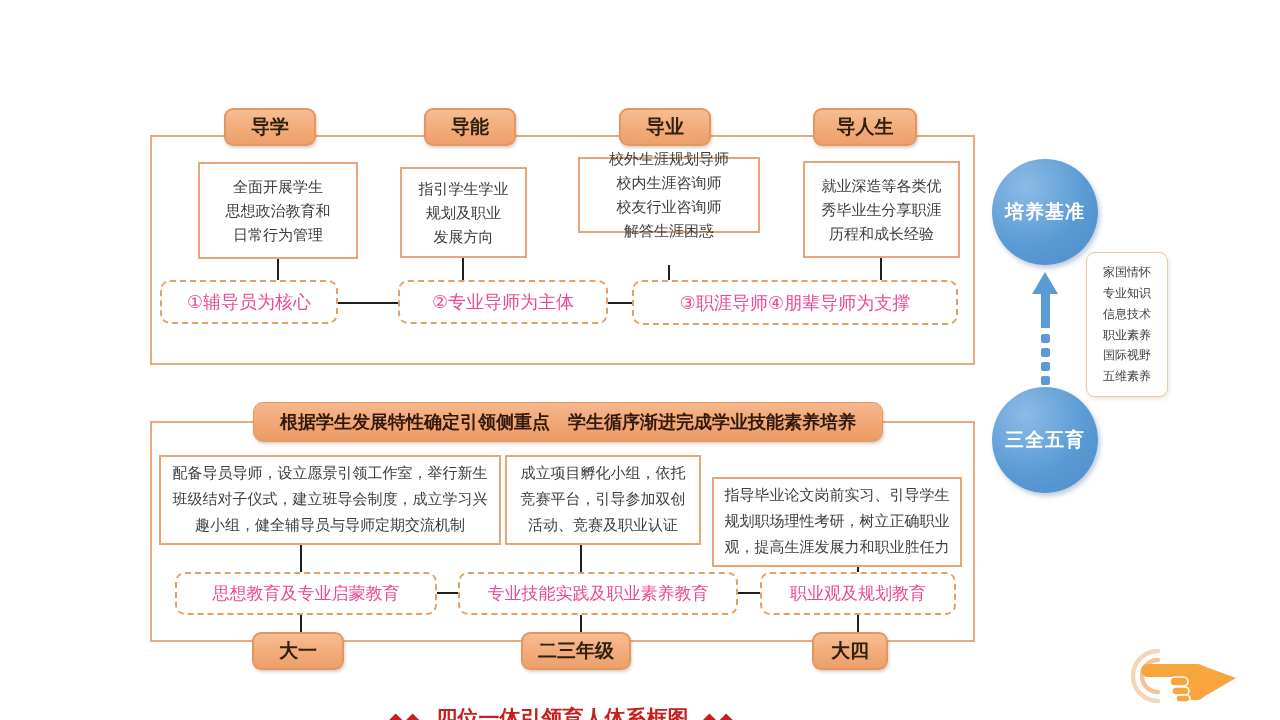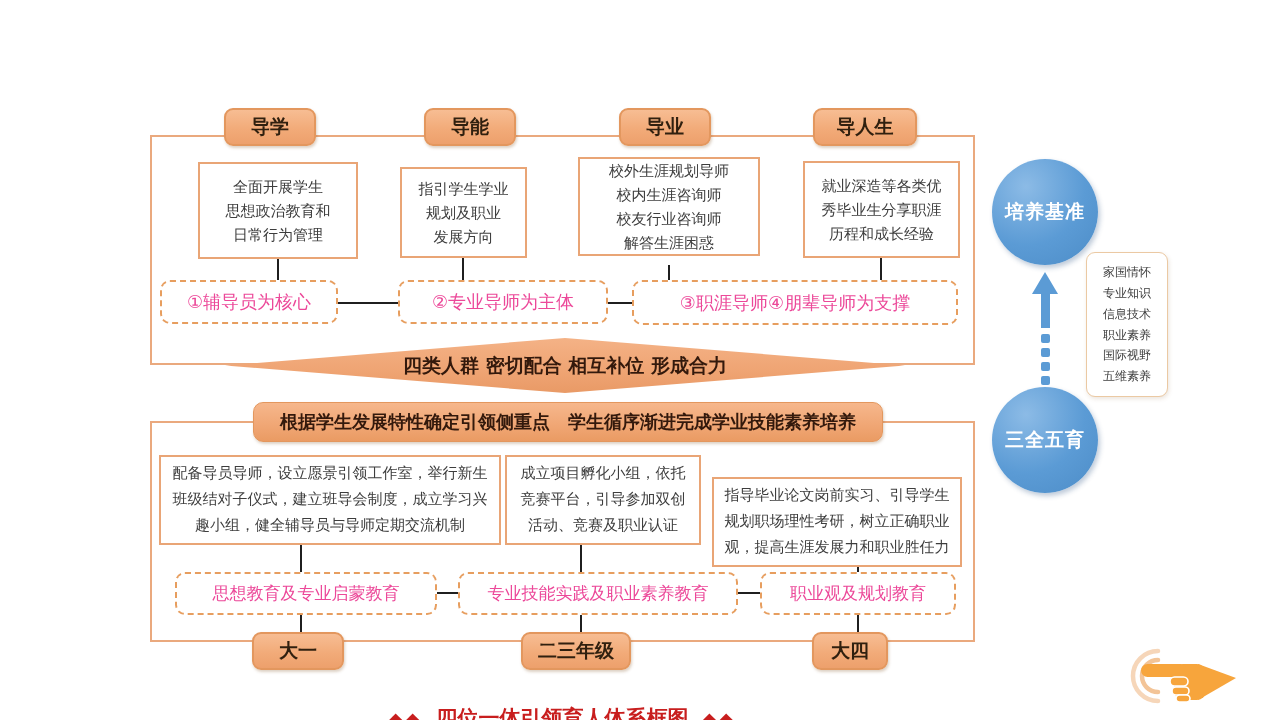--- a/index.html
+++ b/index.html
@@ -82,41 +82,40 @@
   <div class="abs pill" style="left:424px;top:68px;width:92px;height:38px">导能</div>
   <div class="abs pill" style="left:619px;top:68px;width:92px;height:38px">导业</div>
   <div class="abs wbox" style="left:198px;top:122px;width:160px;height:97px">全面开展学生
 思想政治教育和
 日常行为管理</div>
 
   <div class="abs pill" style="left:813px;top:68px;width:104px;height:38px">导人生</div>
   <div class="abs wbox" style="left:400px;top:127px;width:127px;height:91px">指引学生学业
 规划及职业
 发展方向</div>
-  <div class="abs wbox" style="left:578px;top:117px;width:182px;height:99px">校外生涯规划导师
+  <div class="abs wbox" style="left:578px;top:117px;width:182px;height:76px">校外生涯规划导师
 校内生涯咨询师
 校友行业咨询师
 解答生涯困惑</div>
   <div class="abs wbox" style="left:803px;top:121px;width:157px;height:97px">就业深造等各类优
 秀毕业生分享职涯
 历程和成长经验</div>
 
   <div class="abs vline" style="left:277px;top:219px;height:22px"></div>
   <div class="abs vline" style="left:462px;top:218px;height:23px"></div>
   <div class="abs vline" style="left:668px;top:225px;height:16px"></div>
   <div class="abs vline" style="left:880px;top:218px;height:23px"></div>
 
   <div class="abs dash" style="left:160px;top:240px;width:178px;height:44px">①辅导员为核心</div>
   <div class="abs dash" style="left:632px;top:240px;width:326px;height:45px">③职涯导师④朋辈导师为支撑</div>
   <div class="abs dash" style="left:398px;top:240px;width:210px;height:44px">②专业导师为主体</div>
 
   <div class="abs hline" style="left:338px;top:262px;width:60px"></div>
   <div class="abs hline" style="left:608px;top:262px;width:24px"></div>
 
-  <div class="abs diamond" style="left:225px;top:298px;width:680px;height:55px">四类人群 密切配合 相互补位 形成合力</div>
 
   <div class="abs banner" style="left:253px;top:362px;width:630px;height:40px">根据学生发展特性确定引领侧重点　学生循序渐进完成学业技能素养培养</div>
 
   <div class="abs frame" style="left:150px;top:381px;width:825px;height:221px"></div>
 
   <div class="abs wbox para" style="left:159px;top:415px;width:342px;height:90px">配备导员导师，设立愿景引领工作室，举行新生班级结对子仪式，建立班导会制度，成立学习兴趣小组，健全辅导员与导师定期交流机制</div>
   <div class="abs wbox para" style="left:505px;top:415px;width:196px;height:90px">成立项目孵化小组，依托竞赛平台，引导参加双创活动、竞赛及职业认证</div>
   <div class="abs wbox para" style="left:712px;top:437px;width:250px;height:90px">指导毕业论文岗前实习、引导学生规划职场理性考研，树立正确职业观，提高生涯发展力和职业胜任力</div>
 
   <div class="abs vline" style="left:300px;top:505px;height:27px"></div>

